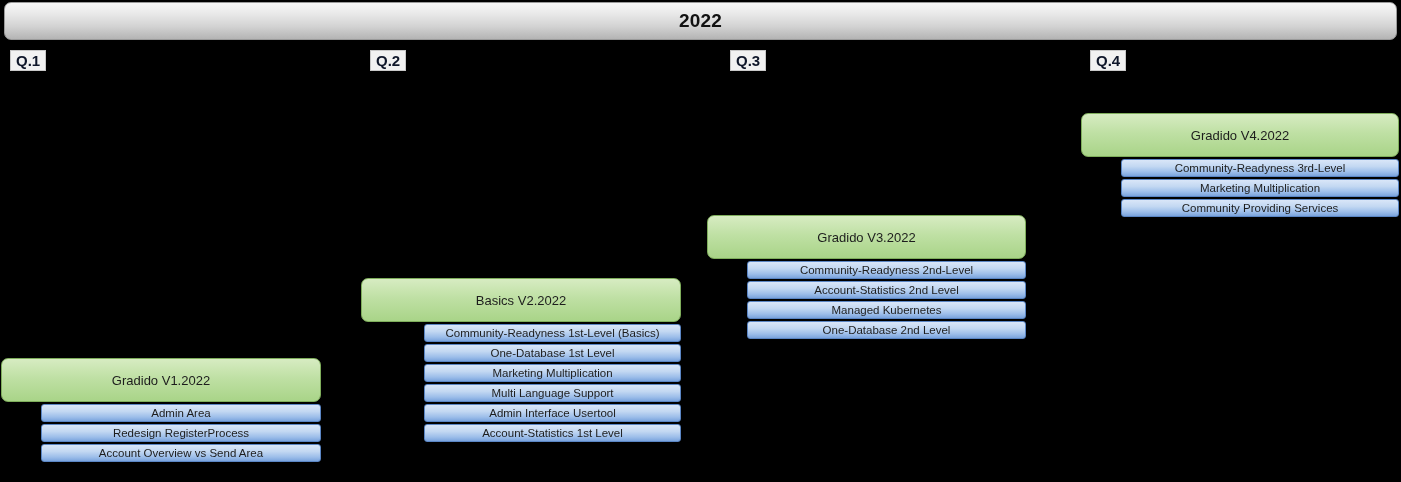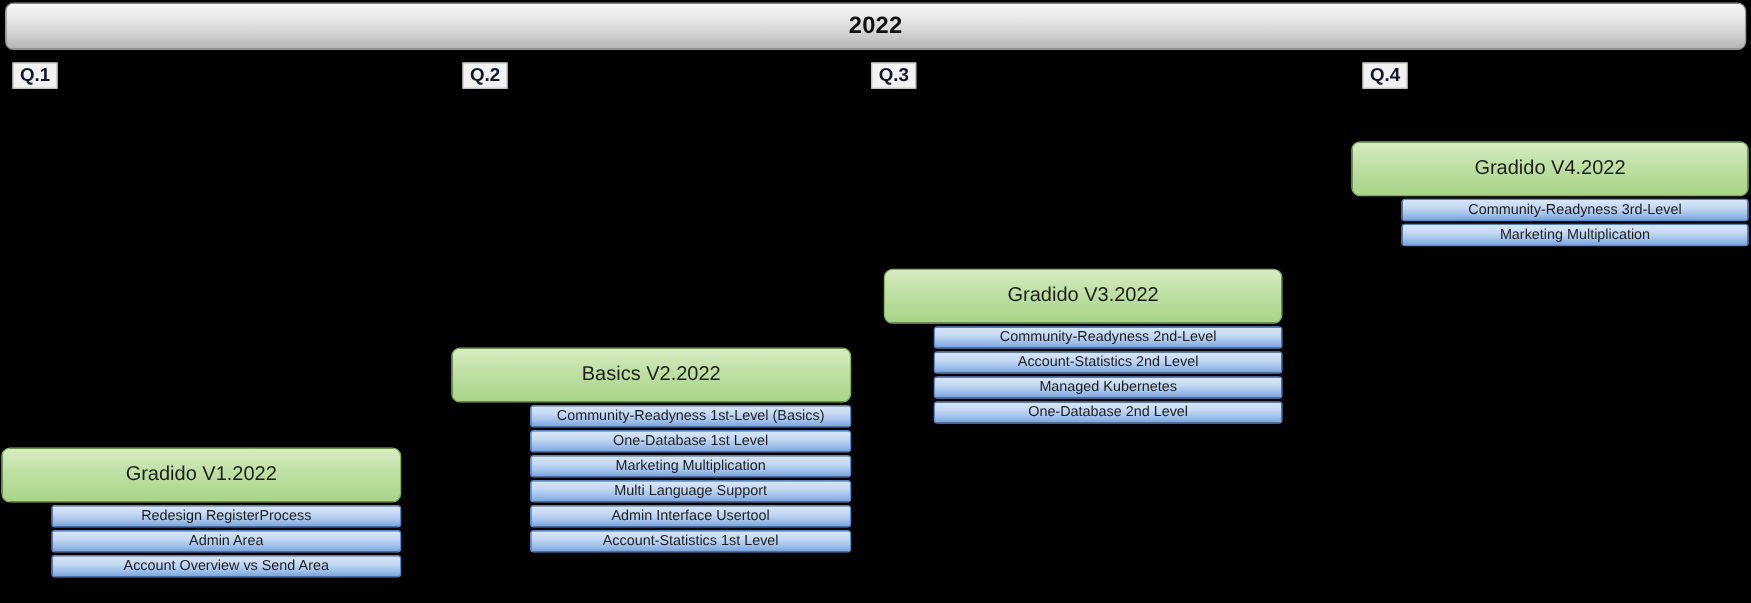--- a/index.html
+++ b/index.html
@@ -69,21 +69,21 @@
     border-radius: 7px;
     box-sizing: border-box;
     border: 1px solid #7fae5c;
     background: linear-gradient(to bottom, #d7ecc2 0%, #bfe0a4 45%, #a9d488 100%);
     display: flex;
     align-items: center;
     justify-content: center;
     box-shadow: 1px 1px 1px rgba(0,0,0,0.35);
   }
   .group-header-label {
-    font-size: 16px;
+    font-size: 13px;
     color: #1d1d1d;
   }
   .group-items {
     margin-top: 1px;
   }
   .item {
     height: 18px;
     margin-top: 2px;
     border-radius: 3px;
     box-sizing: border-box;
@@ -108,38 +108,41 @@
   <div class="year-bar">
     <span class="year-bar-label">2022</span>
   </div>
 
   <div class="quarter" style="left:10px;">
     <span class="quarter-label">Q.1</span>
   </div>
   <div class="quarter" style="left:370px;">
     <span class="quarter-label">Q.2</span>
   </div>
-  <div class="quarter" style="left:697px;">
+  <div class="quarter" style="left:730px;">
     <span class="quarter-label">Q.3</span>
   </div>
   <div class="quarter" style="left:1090px;text-align:right;">
     <span class="quarter-label">Q.4</span>
   </div>
 
   <div class="group" style="left:1081px; top:113px; width:318px;">
     <div class="group-header">
       <span class="group-header-label">Gradido V4.2022</span>
     </div>
     <div class="group-items" style="margin-left:40px;">
       <div class="item">
         <span class="item-label">Community-Readyness 3rd-Level</span>
       </div>
       <div class="item">
         <span class="item-label">Marketing Multiplication</span>
       </div>
+      <div class="item">
+        <span class="item-label">Community Providing Services</span>
+      </div>
     </div>
   </div>
 
   <div class="group" style="left:707px; top:198px; width:319px;margin-top:17px;">
     <div class="group-header">
       <span class="group-header-label">Gradido V3.2022</span>
     </div>
     <div class="group-items" style="margin-left:40px;">
       <div class="item">
         <span class="item-label">Community-Readyness 2nd-Level</span>
@@ -181,24 +184,24 @@
       </div>
     </div>
   </div>
 
   <div class="group" style="left:1px; top:358px; width:320px;text-align:right;">
     <div class="group-header">
       <span class="group-header-label">Gradido V1.2022</span>
     </div>
     <div class="group-items" style="margin-left:40px;">
       <div class="item">
+        <span class="item-label">Admin Area</span>
+      </div>
+      <div class="item">
         <span class="item-label">Redesign RegisterProcess</span>
       </div>
       <div class="item">
-        <span class="item-label">Admin Area</span>
-      </div>
-      <div class="item">
         <span class="item-label">Account Overview vs Send Area</span>
       </div>
     </div>
   </div>
 
 </div>
 
 </body></html>

